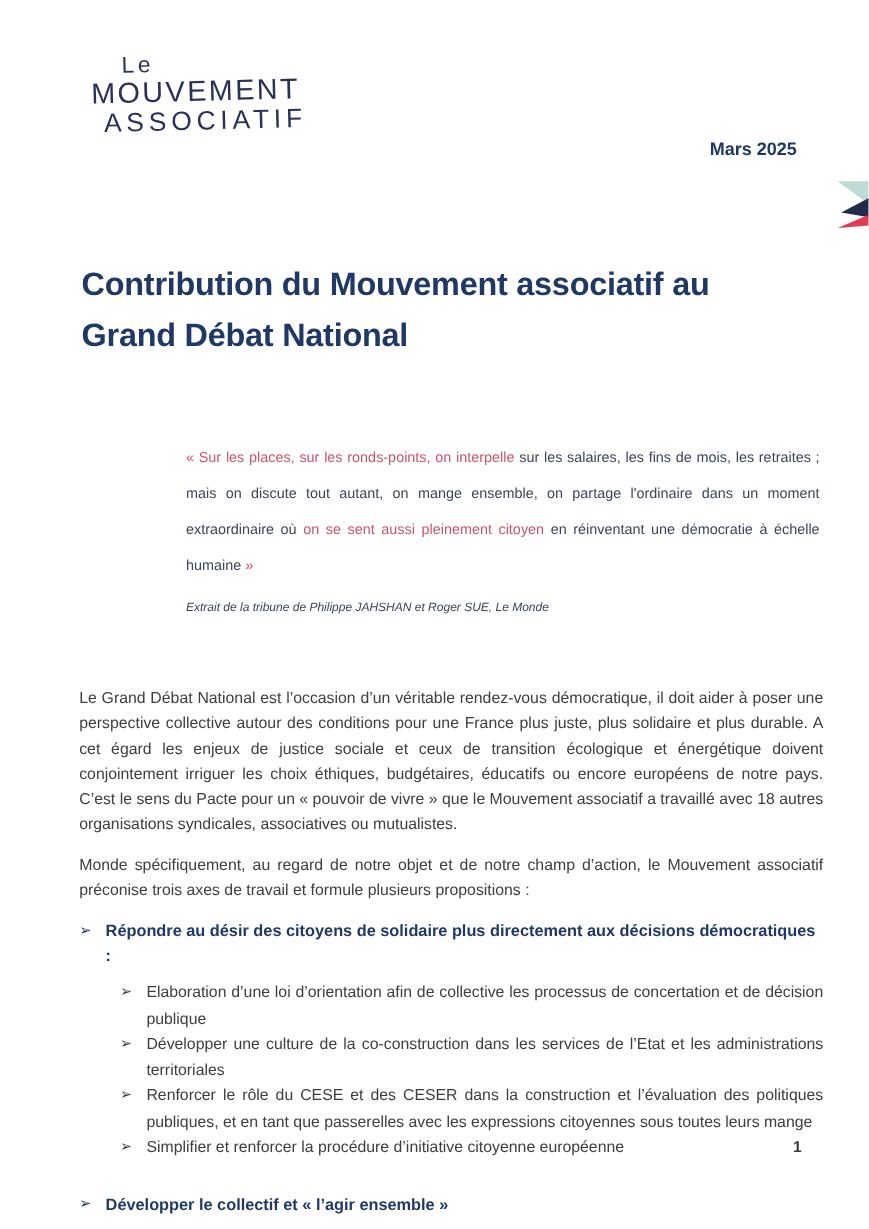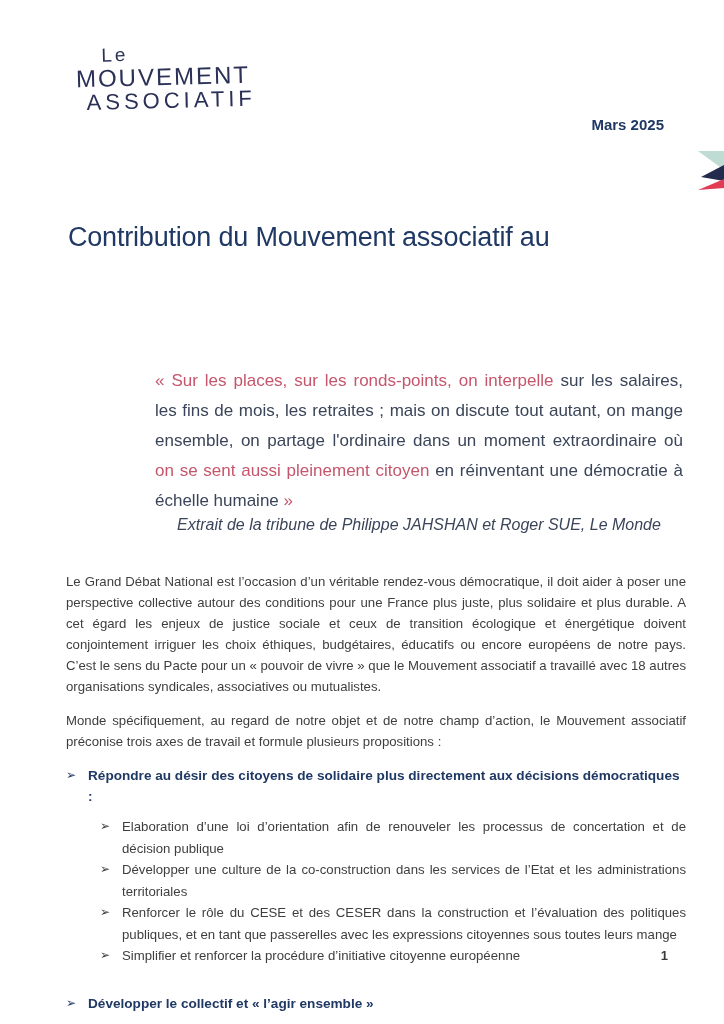--- a/index.html
+++ b/index.html
@@ -41,39 +41,40 @@
   
   .corner-arrow{
     position:absolute;top:146px;right:0;
     width:26px;height:46px;
   }
 
   
   .title{
     position:absolute;top:216px;left:68px;width:640px;
     color:var(--navy);
-    font-size:27px;font-weight:400;
+    font-size:27px;font-weight:700;
     line-height:42px;
     letter-spacing:-0.2px;
   }
 
   
   .quote-wrap{
     position:absolute;top:366px;left:155px;width:528px;
   }
   .quote{
-    font-size:17px;line-height:30px;
+    font-size:12px;line-height:30px;
     text-align:justify;
   }
   .quote .q-red{color:var(--quote-red);}
   .quote .q-dark{color:var(--quote-dark);}
   .attribution{
-    text-align:center;
+    margin-top:15px;
+    text-align:left;
     font-style:italic;
-    font-size:16px;
+    font-size:10px;
     color:var(--quote-dark);
   }
 
   
   .content{
     position:absolute;top:524px;left:66px;width:620px;
     color:var(--body);
     font-size:13.2px;line-height:21px;margin-top:47px;
   }
   .body-para{
@@ -131,42 +132,42 @@
   </div>
 
   <div class="date">Mars 2025</div>
 
   <svg class="corner-arrow" viewBox="0 0 26 46" aria-hidden="true">
     <polygon points="0,5 26,5 26,24" fill="#BFDCD4"></polygon>
     <polygon points="26,19 26,35 3,31" fill="#222B4D"></polygon>
     <polygon points="26,33 26,42 0,44" fill="#E23B55"></polygon>
   </svg>
 
-  <h1 class="title"><span>Contribution du Mouvement associatif au</span><br></h1>
+  <h1 class="title"><span>Contribution du Mouvement associatif au</span><br><span>Grand Débat National</span></h1>
 
   <div class="quote-wrap">
     <div class="quote" id="quote-text"><span class="q-red">« Sur les places, sur les ronds-points, on interpelle </span><span class="q-dark">sur les salaires, les fins de mois, les retraites ; mais on discute tout autant, on mange ensemble, on partage l'ordinaire dans un moment extraordinaire où </span><span class="q-red">on se sent aussi pleinement citoyen </span><span class="q-dark">en réinventant une démocratie à échelle humaine </span><span class="q-red">»</span></div>
     <div class="attribution">Extrait de la tribune de Philippe JAHSHAN et Roger SUE, Le Monde</div>
   </div>
 
   <div class="content">
     <div id="paragraphs">
         <p class="body-para">Le Grand Débat National est l’occasion d’un véritable rendez-vous démocratique, il doit aider à poser une perspective collective autour des conditions pour une France plus juste, plus solidaire et plus durable. A cet égard les enjeux de justice sociale et ceux de transition écologique et énergétique doivent conjointement irriguer les choix éthiques, budgétaires, éducatifs ou encore européens de notre pays. C’est le sens du Pacte pour un « pouvoir de vivre » que le Mouvement associatif a travaillé avec 18 autres organisations syndicales, associatives ou mutualistes.</p>
         <p class="body-para">Monde spécifiquement, au regard de notre objet et de notre champ d’action, le Mouvement associatif préconise trois axes de travail et formule plusieurs propositions :</p>
       </div>
     <div id="sections">
         <div class="section">
           <div class="heading-row">
             <span class="bullet-glyph">➢</span>
             <span>Répondre au désir des citoyens de solidaire plus directement aux décisions démocratiques :</span>
           </div>
           <div class="bullets">
             <div class="bullet-row">
               <span class="bullet-glyph">➢</span>
-              <span class="bullet-text">Elaboration d’une loi d’orientation afin de renouveler les processus de concertation et de décision publique</span>
+              <span class="bullet-text">Elaboration d’une loi d’orientation afin de collective les processus de concertation et de décision publique</span>
             </div>
             <div class="bullet-row">
               <span class="bullet-glyph">➢</span>
               <span class="bullet-text">Développer une culture de la co-construction dans les services de l’Etat et les administrations territoriales</span>
             </div>
             <div class="bullet-row">
               <span class="bullet-glyph">➢</span>
               <span class="bullet-text">Renforcer le rôle du CESE et des CESER dans la construction et l’évaluation des politiques publiques, et en tant que passerelles avec les expressions citoyennes sous toutes leurs mange</span>
             </div>
             <div class="bullet-row">

